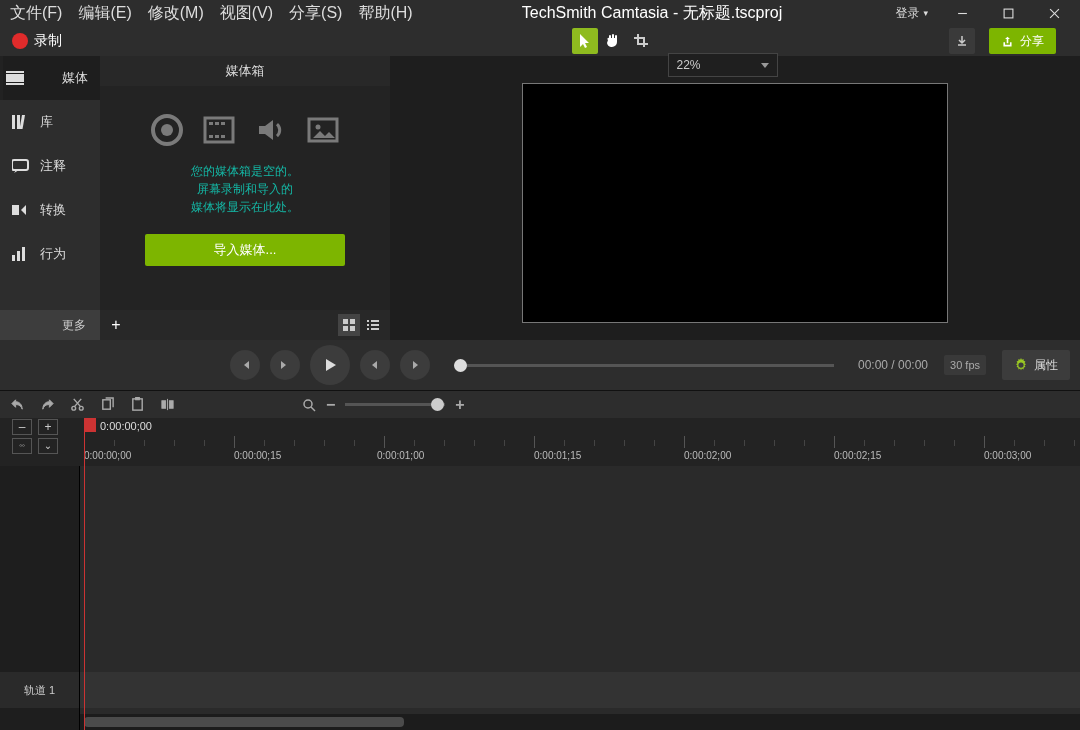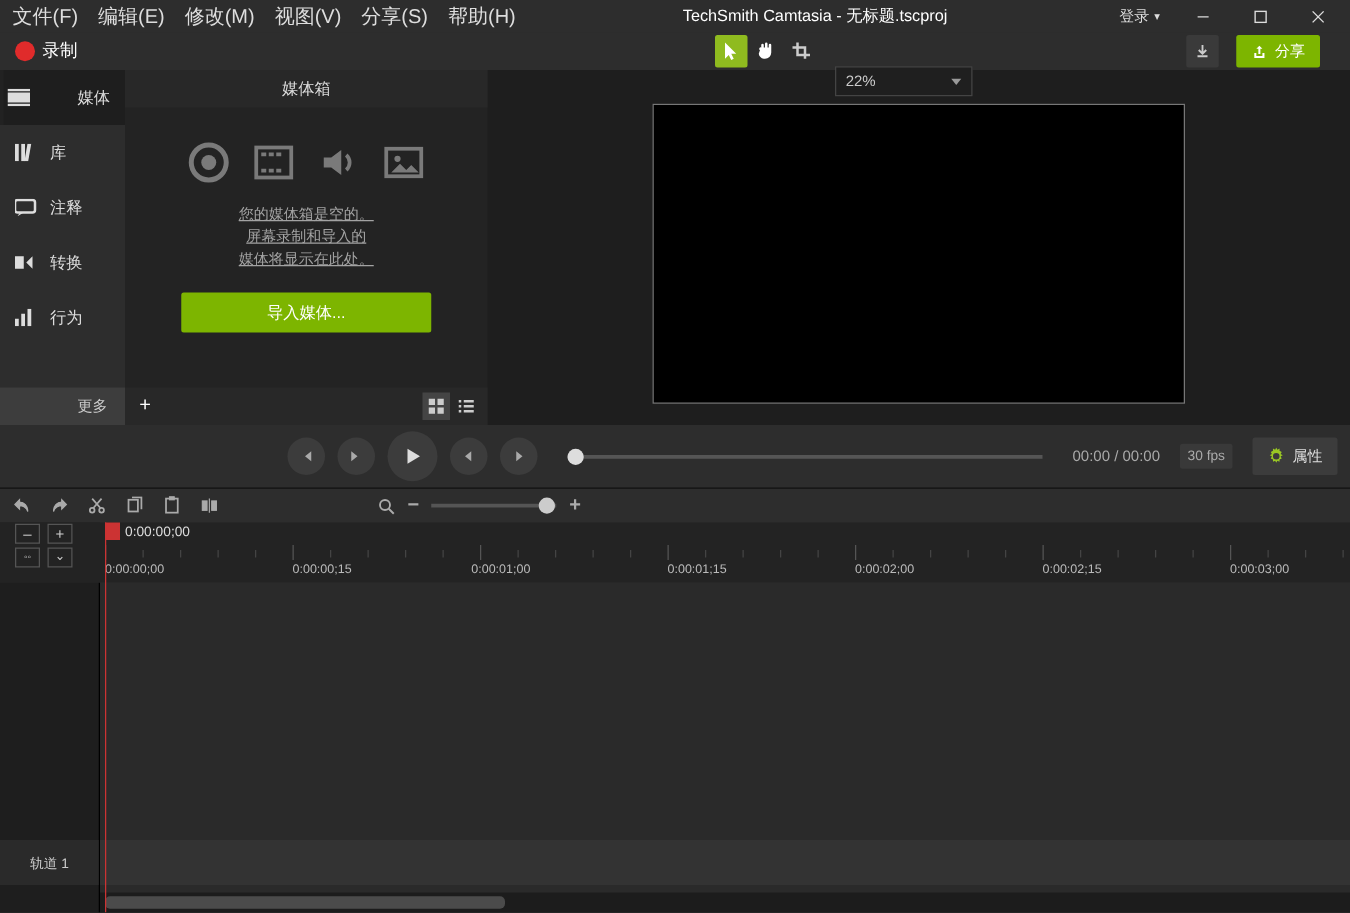--- a/index.html
+++ b/index.html
@@ -2,21 +2,21 @@
 <html><head>
 <meta charset="utf-8">
 <style>
 * { box-sizing: border-box; margin: 0; padding: 0; font-family: "Microsoft YaHei", Arial, sans-serif; }
 body { width: 1080px; height: 730px; background: #2d2d2d; color: #ccc; overflow: hidden; font-size: 12px; }
 
 
 .titlebar { height: 26px; background: #2d2d2d; display: flex; align-items: center; padding: 0 4px; }
 .menubar { display: flex; gap: 4px; }
 .menu-item { padding: 4px 6px; color: #ddd; font-size: 16px; cursor: pointer; }
-.title-center { flex: 1; text-align: center; color: #fff; font-size: 13px; }
+.title-center { flex: 1; text-align: center; color: #fff; font-size: 16px; }
 .title-right { display: flex; align-items: center; gap: 2px; }
 .login { padding: 4px 10px; color: #ddd; font-size: 12px; display:flex; align-items:center; gap:4px;}
 .winctl { width: 44px; height: 26px; display: flex; align-items: center; justify-content: center; color: #ddd; }
 .winctl svg { width: 11px; height: 11px; }
 
 
 .toolbar-row { height: 30px; background: #2d2d2d; display: flex; align-items: center; padding: 0 24px 0 12px; gap:8px;}
 .rec-btn { display: flex; align-items: center; gap: 6px; color:#fff; font-size:14px;}
 .rec-dot { width:16px; height:16px; border-radius:50%; background:#e02b2b; }
 .canvas-tools { display:flex; gap:2px; margin-left:auto; }
@@ -34,21 +34,21 @@
 .side-item { height:44px; display:flex; align-items:center; gap:10px; padding:0 12px; color:#ddd; font-size:13px;}
 .side-item.active { background:#1e1e1e; border-left:3px solid #222; padding-left:3px;justify-content:space-between;}
 .side-item svg { width:18px; height:14px; fill:#ddd; }
 .side-more { margin-top:auto; height:30px; display:flex; align-items:center; justify-content:flex-end; padding:0 14px; background:#3d3d3d; color:#ccc;}
 
 .media-panel { width:290px; background:#232323; display:flex; flex-direction:column; position:relative;}
 .media-header { height:30px; display:flex; align-items:center; justify-content:center; color:#ddd; font-size:13px; background:#282828;}
 .media-body { flex:1; display:flex; flex-direction:column; align-items:center; padding-top:26px;}
 .media-icons { display:flex; gap:16px; }
 .media-icons svg { width:36px; height:36px; fill:#7a7a7a; }
-.media-text { margin-top:14px; text-align:center; color:#a3a3a3; line-height:1.5; font-size:12px;text-decoration:underline;}
+.media-text { margin-top:14px; text-align:center; color:#14b8a6; line-height:1.5; font-size:12px;}
 .import-btn { margin-top:18px; width:200px; height:32px; background:#7db500; color:#fff; display:flex; align-items:center; justify-content:center; font-size:13px; border-radius:2px;}
 .media-footer { height:30px; display:flex; align-items:center; padding:0 6px; background:#282828;}
 .plus-btn { width:20px; height:20px; display:flex; align-items:center; justify-content:center; color:#fff; font-size:16px;}
 .view-toggle { margin-left:auto; display:flex; gap:2px;}
 .vt { width:22px; height:22px; display:flex; align-items:center; justify-content:center;}
 .vt.active { background:#444; }
 
 .canvas-area { flex:1; background:#1e1e1e; display:flex; align-items:center; justify-content:center; padding-top:10px;}
 .canvas { width:426px; height:240px; background:#000; border:1px solid #777;}
 

